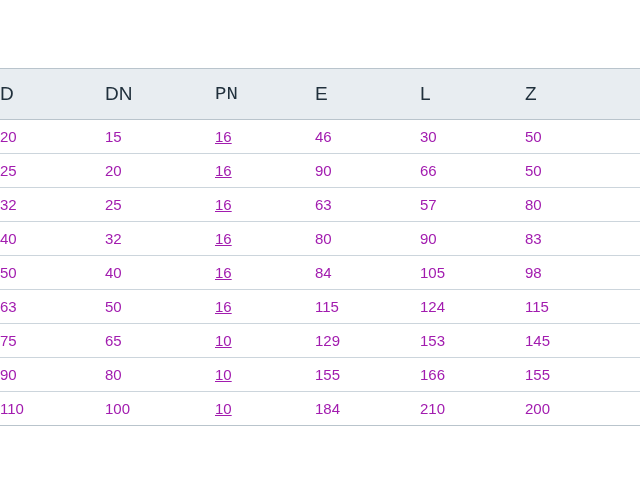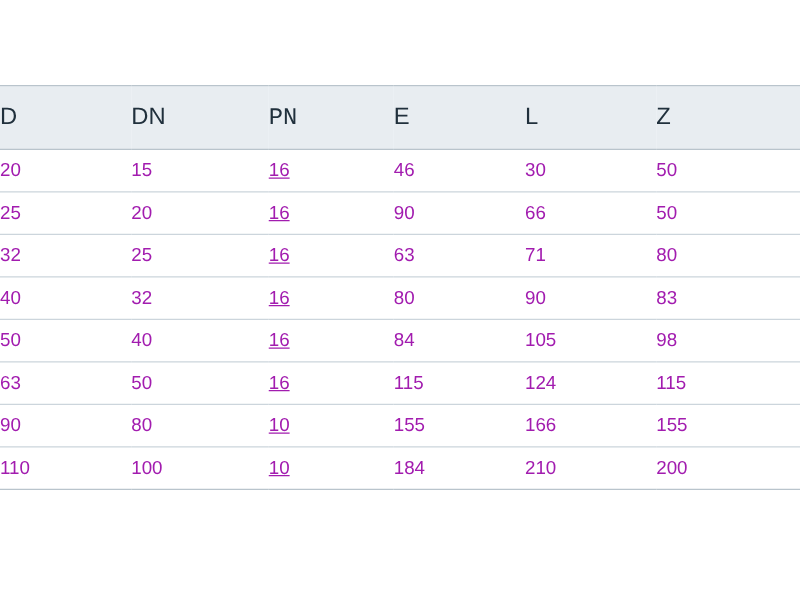--- a/index.html
+++ b/index.html
@@ -118,21 +118,21 @@
           <td class="i2">16</td>
           <td class="i3">90</td>
           <td class="i4">66</td>
           <td class="i5">50</td>
         </tr>
         <tr>
           <td class="i0">32</td>
           <td class="i1">25</td>
           <td class="i2">16</td>
           <td class="i3">63</td>
-          <td class="i4">71</td>
+          <td class="i4">57</td>
           <td class="i5">80</td>
         </tr>
         <tr>
           <td class="i0">40</td>
           <td class="i1">32</td>
           <td class="i2">16</td>
           <td class="i3">80</td>
           <td class="i4">90</td>
           <td class="i5">83</td>
         </tr>
@@ -146,20 +146,28 @@
         </tr>
         <tr>
           <td class="i0">63</td>
           <td class="i1">50</td>
           <td class="i2">16</td>
           <td class="i3">115</td>
           <td class="i4">124</td>
           <td class="i5">115</td>
         </tr>
         <tr>
+          <td class="i0">75</td>
+          <td class="i1">65</td>
+          <td class="i2">10</td>
+          <td class="i3">129</td>
+          <td class="i4">153</td>
+          <td class="i5">145</td>
+        </tr>
+        <tr>
           <td class="i0">90</td>
           <td class="i1">80</td>
           <td class="i2">10</td>
           <td class="i3">155</td>
           <td class="i4">166</td>
           <td class="i5">155</td>
         </tr>
         <tr>
           <td class="i0">110</td>
           <td class="i1">100</td>

